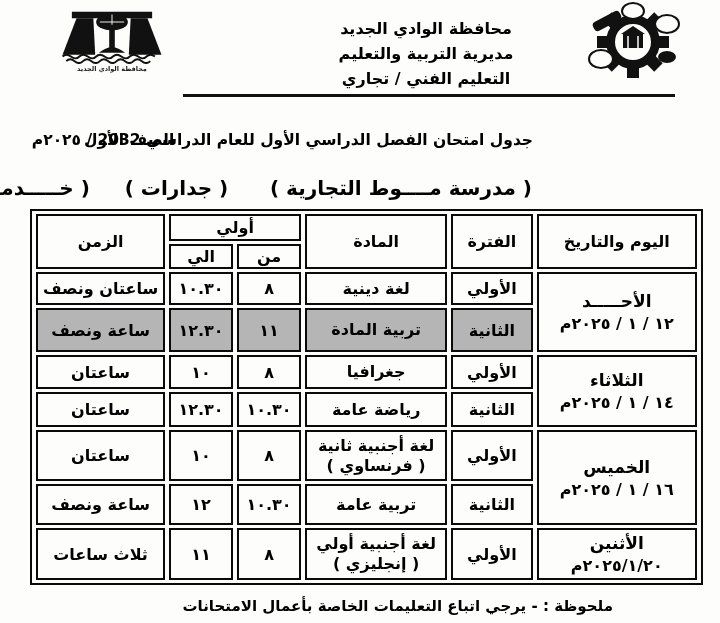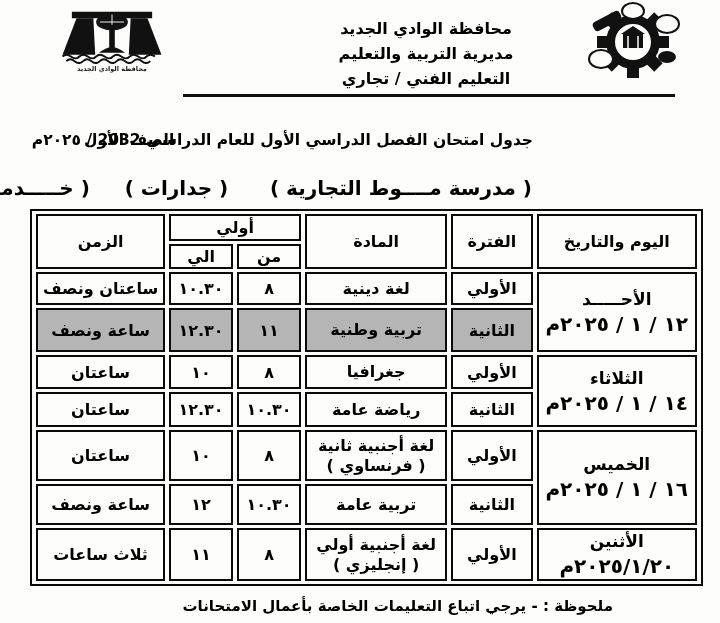--- a/index.html
+++ b/index.html
@@ -47,21 +47,21 @@
   }
   table.sched th, table.sched td{
     border:2px solid #0a0a0a;
     text-align:center;vertical-align:middle;
     font-weight:bold;font-size:16px;
     padding:1px 2px;
     background:#fdfdfc;
     overflow:hidden;
   }
   .day-name{font-size:17px;}
-  .day-date{font-size:20px;letter-spacing:1px;margin-top:3px;}
+  .day-date{font-size:16px;letter-spacing:1px;margin-top:3px;}
   .t-num{font-size:15px;letter-spacing:2px;margin-top:36px;}
   .subj{white-space:pre-line;line-height:20px;}
   
   .footer-note{
     position:absolute;right:107px;top:597px;
     direction:rtl;font-weight:bold;font-size:15px;
   }
 </style>
 </head>
 <body>
@@ -152,21 +152,21 @@
         <div class="day-date">١٢ / ١ / ٢٠٢٥م</div>
       </td>
       <td>الأولي</td>
       <td class="subj">لغة دينية</td>
       <td class="t-num">٨</td>
       <td class="t-num">١٠.٣٠</td>
       <td>ساعتان ونصف</td>
     </tr>
     <tr class="hl" style="height:44px">
       <td style="background-color: rgb(181, 181, 181);">الثانية</td>
-      <td class="subj" style="background-color: rgb(181, 181, 181);">تربية وطنية</td>
+      <td class="subj" style="background-color: rgb(181, 181, 181);">تربية المادة</td>
       <td class="t-num" style="background-color: rgb(181, 181, 181);">١١</td>
       <td class="t-num" style="background-color: rgb(181, 181, 181);">١٢.٣٠</td>
       <td style="background-color: rgb(181, 181, 181);">ساعة ونصف</td>
     </tr>
 
     <tr style="height:34px">
       <td rowspan="2">
         <div class="day-name">الثلاثاء</div>
         <div class="day-date">١٤ / ١ / ٢٠٢٥م</div>
       </td>

